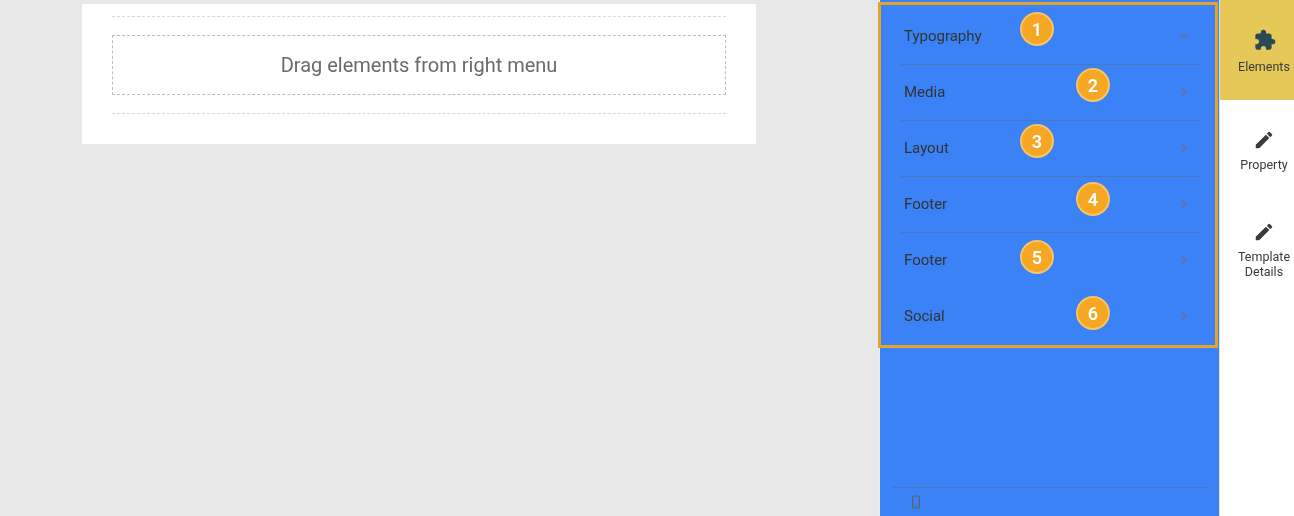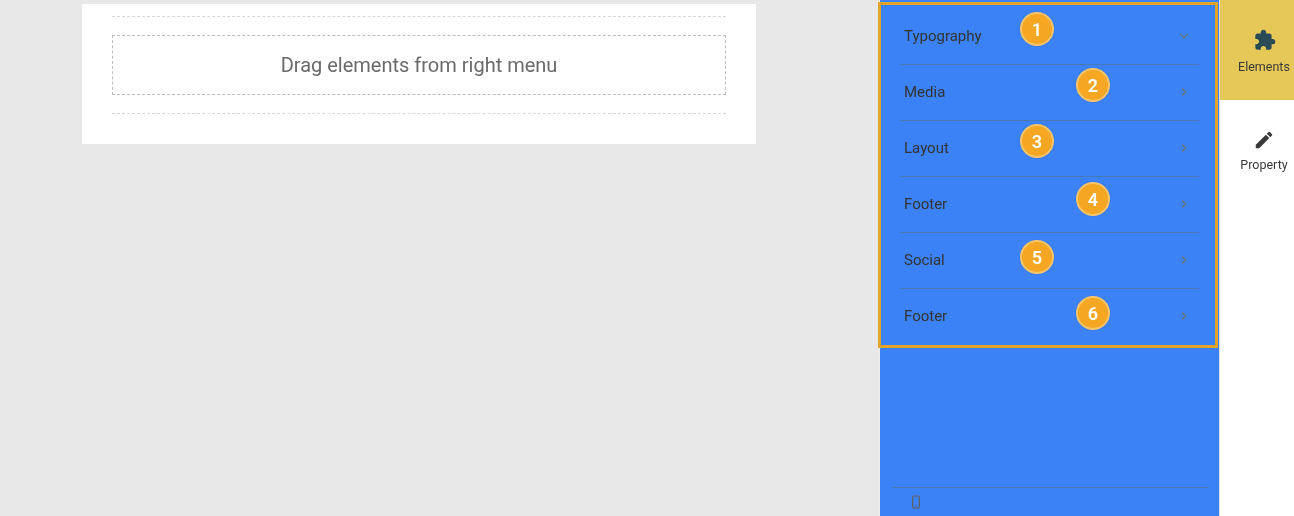--- a/index.html
+++ b/index.html
@@ -218,37 +218,37 @@
         <span class="acc-label">Footer</span>
         <span class="acc-arrow">
           <svg width="14" height="14" viewBox="0 0 24 24" fill="none" stroke="currentColor" stroke-width="2">
               <polyline points="9 18 15 12 9 6"></polyline>
             </svg>
         </span>
         <div class="acc-sep"></div>
       </div>
 
       <div class="acc-item">
+        <span class="acc-label">Footer</span>
+        <span class="acc-arrow">
+          <svg width="14" height="14" viewBox="0 0 24 24" fill="none" stroke="currentColor" stroke-width="2">
+              <polyline points="9 18 15 12 9 6"></polyline>
+            </svg>
+        </span>
+
+      </div>
+
+      <div class="acc-item">
         <span class="acc-label">Social</span>
         <span class="acc-arrow">
           <svg width="14" height="14" viewBox="0 0 24 24" fill="none" stroke="currentColor" stroke-width="2">
               <polyline points="9 18 15 12 9 6"></polyline>
             </svg>
         </span>
         <div class="acc-sep"></div>
-      </div>
-
-      <div class="acc-item">
-        <span class="acc-label">Footer</span>
-        <span class="acc-arrow">
-          <svg width="14" height="14" viewBox="0 0 24 24" fill="none" stroke="currentColor" stroke-width="2">
-              <polyline points="9 18 15 12 9 6"></polyline>
-            </svg>
-        </span>
-
       </div>
 
     </div>
 
     <div class="badge" style="top:12px;  left:140px;">1</div>
     <div class="badge" style="top:68px;  left:196px;">2</div>
     <div class="badge" style="top:124px; left:140px;">3</div>
     <div class="badge" style="top:182px; left:196px;">4</div>
     <div class="badge" style="top:240px; left:140px;">5</div>
     <div class="badge" style="top:296px; left:196px;">6</div>
@@ -275,18 +275,27 @@
 
     <div class="tool-item">
       <span>
         <svg width="22" height="22" viewBox="0 0 24 24" fill="#3a3a3a">
             <path d="M3 17.25V21h3.75L17.81 9.94l-3.75-3.75L3 17.25zM20.71 7.04a1 1 0 0 0 0-1.41l-2.34-2.34a1 1 0 0 0-1.41 0L15.13 5.12l3.75 3.75 1.83-1.83z"></path>
           </svg>
       </span>
       <span class="lbl">Property</span>
     </div>
 
+    <div class="tool-item">
+      <span>
+        <svg width="22" height="22" viewBox="0 0 24 24" fill="#3a3a3a">
+            <path d="M3 17.25V21h3.75L17.81 9.94l-3.75-3.75L3 17.25zM20.71 7.04a1 1 0 0 0 0-1.41l-2.34-2.34a1 1 0 0 0-1.41 0L15.13 5.12l3.75 3.75 1.83-1.83z"></path>
+          </svg>
+      </span>
+      <span class="lbl" style="white-space:pre-line">Template
+Details</span>
+    </div>
 
 
 
   </div>
 
 </div>
 
 </body></html>

